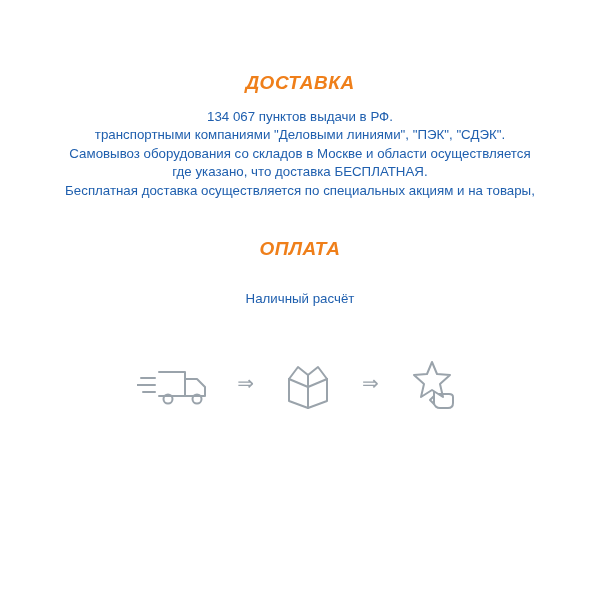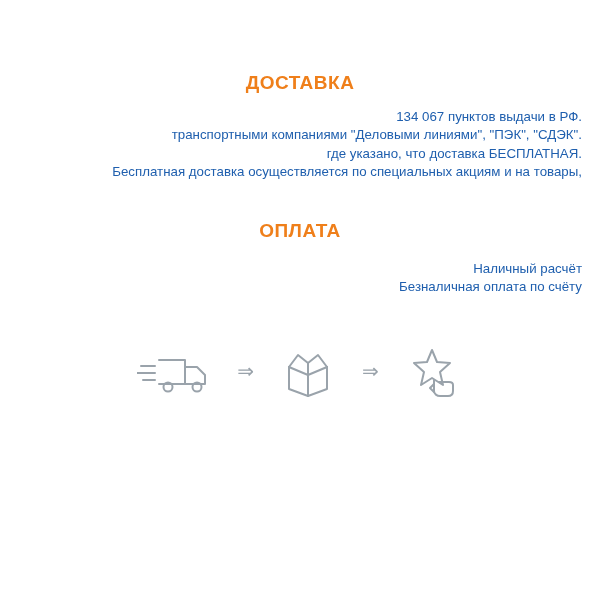--- a/index.html
+++ b/index.html
@@ -15,44 +15,45 @@
     overflow: hidden;
   }
   .page {
     width: 600px;
     height: 600px;
     position: relative;
     box-sizing: border-box;
   }
   .section-title {
     text-align: center;
+    font-style: italic;
     font-weight: bold;
     font-size: 19px;
     letter-spacing: 0.5px;
     color: #ef7f1a;
   }
   #delivery-title {
     margin-top: 72px;
   }
   .body-text {
-    text-align: right;
+    text-align: center;
     font-size: 13.3px;
     line-height: 18.4px;
     color: #1f5fae;
     margin-top: 14px;
     padding: 0 18px;
   }
   .body-text div {
     white-space: nowrap;
   }
   #payment-title {
     margin-top: 38px;
   }
   #payment-list {
-    margin-top: 18px;
+    margin-top: 30px;
   }
   .icons-row {
     margin-top: 48px;
     display: flex;
     align-items: center;
     justify-content: center;
     gap: 22px;
   }
   .icon-box {
     display: flex;
@@ -69,29 +70,29 @@
 </head>
 <body>
 
 <div class="page">
 
   <h1 class="section-title" id="delivery-title">ДОСТАВКА</h1>
 
   <div class="body-text">
     <div>134 067 пунктов выдачи в РФ.</div>
     <div>транспортными компаниями "Деловыми линиями", "ПЭК", "СДЭК".</div>
+    <div>Самовывоз оборудования со складов в Москве и области осуществляется</div>
     <div>где указано, что доставка БЕСПЛАТНАЯ.</div>
     <div>Бесплатная доставка осуществляется по специальных акциям и на товары,</div>
   </div>
 
   <h1 class="section-title" id="payment-title">ОПЛАТА</h1>
 
   <div class="body-text" id="payment-list">
     <div>Наличный расчёт</div>
-    <div>Безналичная оплата по счёту</div>
   </div>
 
   <div class="icons-row">
 
     <div class="icon-box">
       <svg width="78" height="52" viewBox="0 0 78 52" fill="none" stroke="#9aa3ab" stroke-width="2" stroke-linecap="round" stroke-linejoin="round">
         <path d="M22 14 H48 V38 H22"></path>
         <path d="M48 21 H60 L68 29 V38 H48"></path>
         <circle cx="31" cy="41" r="4.5"></circle>
         <circle cx="60" cy="41" r="4.5"></circle>

